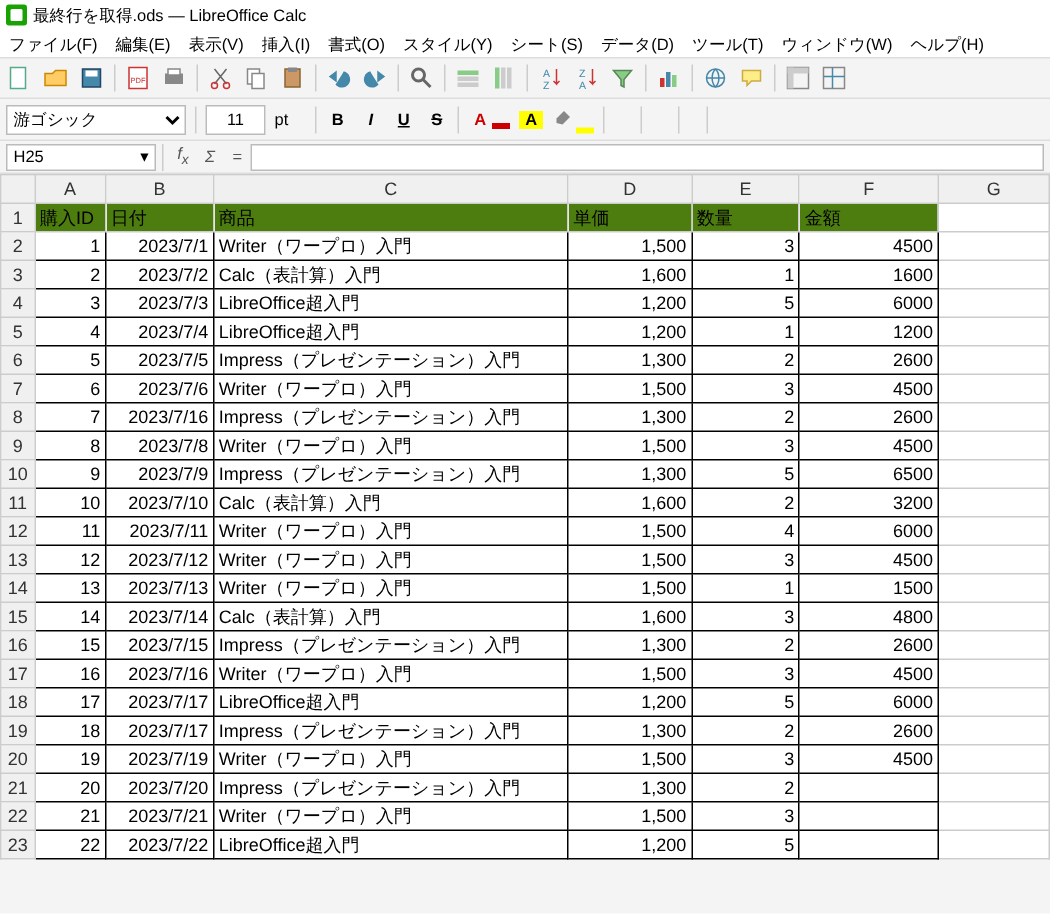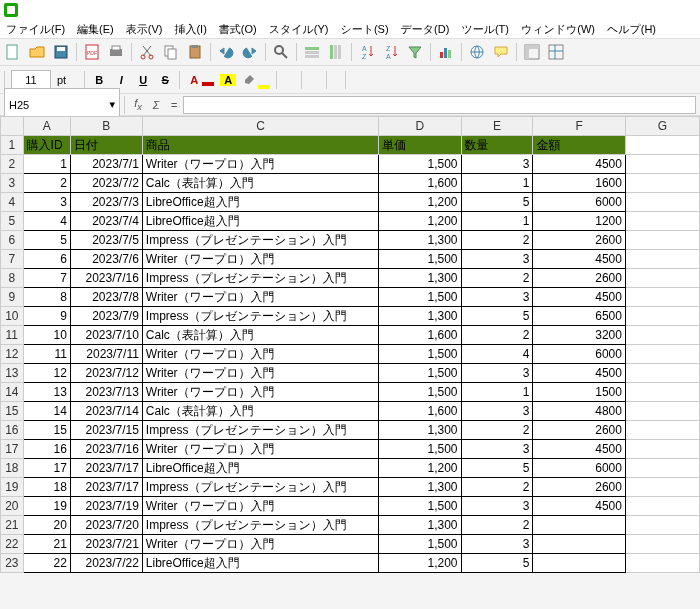--- a/index.html
+++ b/index.html
@@ -9,41 +9,42 @@
   .titlebar .doc-icon::after { content: ""; position: absolute; left: 3px; top: 3px; width: 8px; height: 8px; background: #fff; border-radius: 1px; }
   .menubar { height: 18px; background: #fff; display: flex; align-items: center; padding: 0 6px; gap: 12px; }
   .menubar span { color: #000; cursor: default; }
   .toolbar { height: 28px; background: #f4f4f4; border-top: 1px solid #ddd; border-bottom: 1px solid #ddd; display: flex; align-items: center; padding: 0 4px; gap: 6px; }
   .toolbar .ico { width: 18px; height: 18px; display: inline-block; }
   .sep { width: 1px; height: 18px; background: #ccc; }
   .fmtbar { height: 28px; background: #f4f4f4; border-bottom: 1px solid #ddd; display: flex; align-items: center; padding: 0 4px; gap: 6px; }
   select, input.sz { height: 20px; font-size: 11px; border: 1px solid #bbb; background: #fff; }
   input.sz { width: 40px; text-align: center; }
   .namebox-row { height: 22px; background: #f4f4f4; border-bottom: 1px solid #ddd; display: flex; align-items: center; }
-  .namebox { width: 116px; height: 18px; border: 1px solid #bbb; background: #fff; margin-left: 4px; padding: 16px 4px; display: flex; align-items: center; }
+  .namebox { width: 100px; height: 18px; border: 1px solid #bbb; background: #fff; margin-left: 4px; padding: 0 4px; display: flex; align-items: center; }
   .fx { width: 18px; text-align: center; color: #555; font-style: italic; }
   .formula-input { flex: 1; height: 18px; border: 1px solid #bbb; background: #fff; margin-right: 4px; }
   .grid { position: relative; background: #fff; }
   table.sheet { border-collapse: collapse; table-layout: fixed; width: 700px; }
   table.sheet td, table.sheet th { border: 1px solid #ccc; height: 19px; padding: 0 3px; overflow: hidden; white-space: nowrap; font-size: 12px; font-family: "Yu Gothic", "游ゴシック", sans-serif; }
   th.colhdr, td.rowhdr { background: #f0f0f0; color: #333; text-align: center; font-weight: normal; font-size: 11px; border: 1px solid #bbb; }
   .corner { background: #f0f0f0; border: 1px solid #bbb; }
   .data-header { background: #4d7c0f; font-weight: normal; }
   .num { text-align: right; }
   .txt { text-align: left; }
   .btn-txt { font-weight: bold; display: inline-block; width: 16px; text-align: center; }
   .under { text-decoration: underline; }
   .strike { text-decoration: line-through; }
   .color-sw { width: 12px; height: 4px; display: inline-block; vertical-align: bottom; }
 </style>
 </head>
 <body>
 
 <div class="titlebar">
   <span class="doc-icon"></span>
+  <span>最終行を取得.ods — LibreOffice Calc</span>
 </div>
 
 <div class="menubar" id="menubar">
     <span>ファイル(F)</span>
     <span>編集(E)</span>
     <span>表示(V)</span>
     <span>挿入(I)</span>
     <span>書式(O)</span>
     <span>スタイル(Y)</span>
     <span>シート(S)</span>
@@ -144,20 +145,21 @@
         <rect x="2" y="2" width="14" height="4" fill="#ccc"></rect>
         <rect x="2" y="2" width="4" height="14" fill="#ccc"></rect>
       </svg></span>
   <span class="ico"><svg viewBox="0 0 18 18">
         <rect x="2" y="2" width="14" height="14" fill="none" stroke="#888"></rect>
         <path d="M2 8h14M8 2v14" stroke="#48a"></path>
       </svg></span>
 </div>
 
 <div class="fmtbar">
+  <select style="width:120px"><option>游ゴシック</option></select>
   <span class="sep"></span>
   <input class="sz" value="11" style="">
   <span>pt</span>
   <span class="ico"><svg viewBox="0 0 18 18">
         <text x="3" y="14" font-size="12">A</text>
         <path d="M13 4l2 3h-4z" fill="#333"></path>
       </svg></span>
   <span class="ico"><svg viewBox="0 0 18 18">
         <text x="4" y="13" font-size="9">A</text>
         <path d="M13 8l2-3h-4z" fill="#333"></path>

